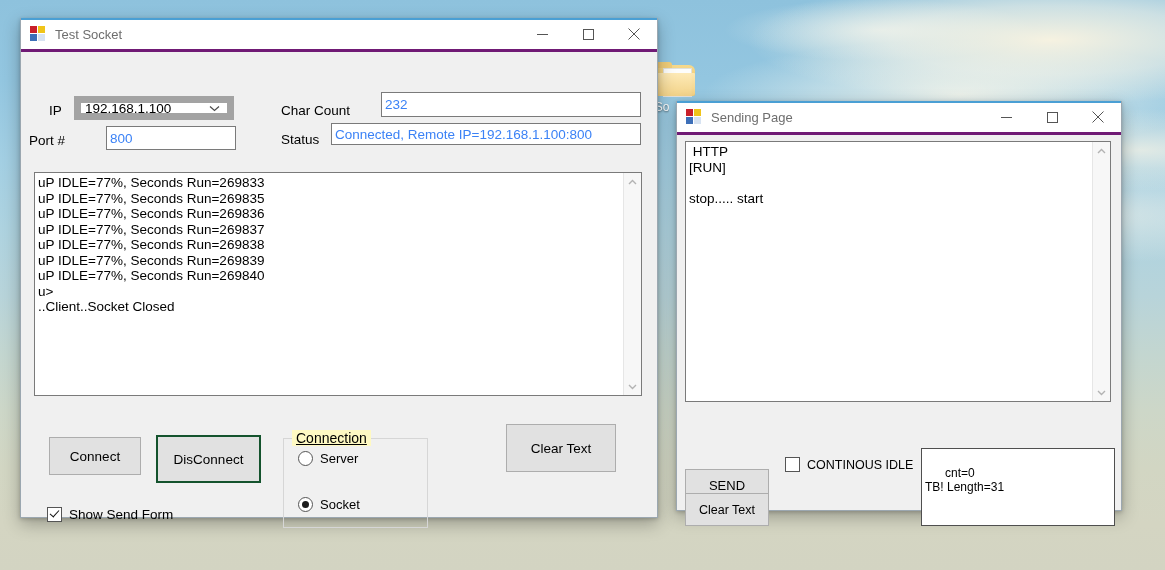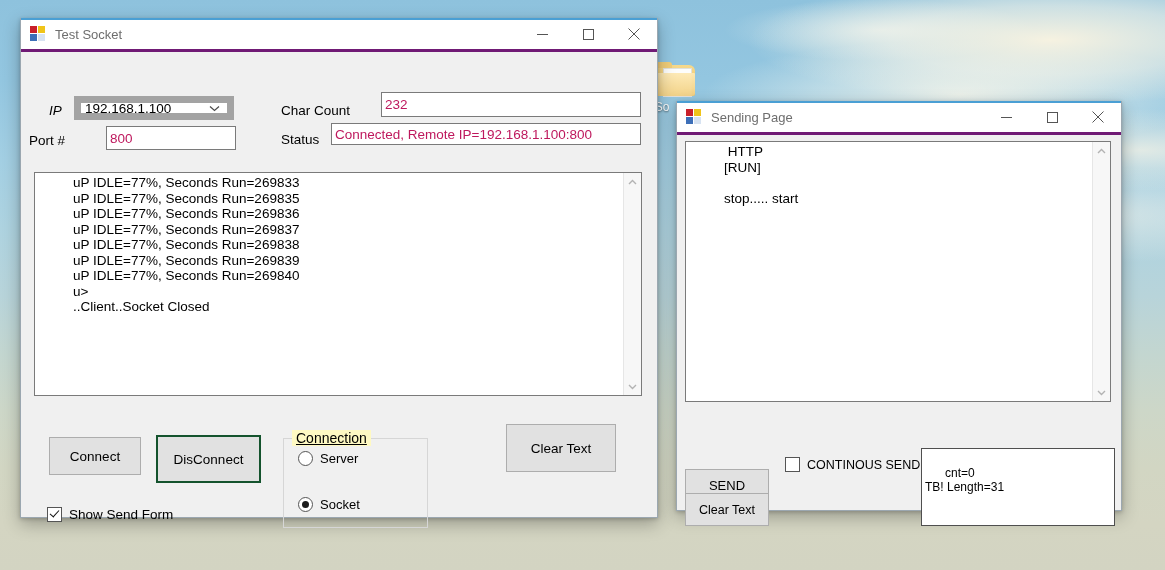--- a/index.html
+++ b/index.html
@@ -152,21 +152,21 @@
     font-size: 13.5px;
     color: #000;
     white-space: nowrap;
   }
   .textbox {
     position: absolute;
     background: #ffffff;
     border: 1px solid #7a7a7a;
     box-sizing: border-box;
     font-size: 13.5px;
-    color: #be185d;
+    color: #3b82f6;
     display: flex;
     align-items: center;
     padding-left: 3px;
     white-space: nowrap;
     overflow: hidden;
   }
   .combo {
     position: absolute;
     background: #ffffff;
     border: 7px solid #a3a3a3;
@@ -266,27 +266,26 @@
   
   .textarea-wrap {
     position: absolute;
     background: #ffffff;
     border: 1px solid #7a7a7a;
     box-sizing: border-box;
     display: flex;
   }
   .textarea-body {
     flex: 1;
-    padding: 2px 0 0 14px;
+    padding: 2px 0 0 3px;
     font-size: 13.5px;
     line-height: 15.5px;
     color: #000;
     white-space: pre;
     overflow: hidden;
-    margin-left: 24px;
   }
   .vscroll {
     width: 17px;
     background: #f7f7f7;
     border-left: 1px solid #e6e6e6;
     display: flex;
     flex-direction: column;
     justify-content: space-between;
     align-items: center;
     flex: none;
@@ -354,21 +353,21 @@
         <svg width="12" height="12" viewBox="0 0 12 12">
             <line x1="0.5" y1="0.5" x2="11.5" y2="11.5" stroke="#555" stroke-width="1"></line>
             <line x1="11.5" y1="0.5" x2="0.5" y2="11.5" stroke="#555" stroke-width="1"></line>
           </svg>
       </div>
     </div>
   </div>
 
   <div class="client" style="height:467px;">
 
-    <div class="lbl" style="left:28px; top:51px;font-style:italic;">IP</div>
+    <div class="lbl" style="left:28px; top:51px;">IP</div>
     <div class="combo" style="left:53px; top:44px; width:160px; height:24px;">
       <span>192.168.1.100</span>
       <span class="chev">
         <svg width="11" height="7" viewBox="0 0 11 7">
             <polyline points="1,1.5 5.5,5.5 10,1.5" fill="none" stroke="#4a4a4a" stroke-width="1.2"></polyline>
           </svg>
       </span>
     </div>
 
     <div class="lbl" style="left:8px; top:81px;">Port #</div>
@@ -496,21 +495,21 @@
     <div class="btn" style="left:8px; top:314px; width:84px; height:33px; font-size:13px;margin-top:20px;">
       <span>SEND</span>
     </div>
 
     <div class="btn" style="left:8px; top:358px; width:84px; height:33px; font-size:12.5px;">
       <span>Clear Text</span>
     </div>
 
     <div class="checkbox" style="left:108px; top:322px; font-size:12.5px;">
       <span class="box"></span>
-      <span>CONTINOUS SEND</span>
+      <span>CONTINOUS IDLE</span>
     </div>
 
     <div class="plainbox" style="left:244px; top:313px; width:194px; height:78px;">
       <span>cnt=0
 TB! Length=31</span>
     </div>
 
   </div>
 </div>
 

